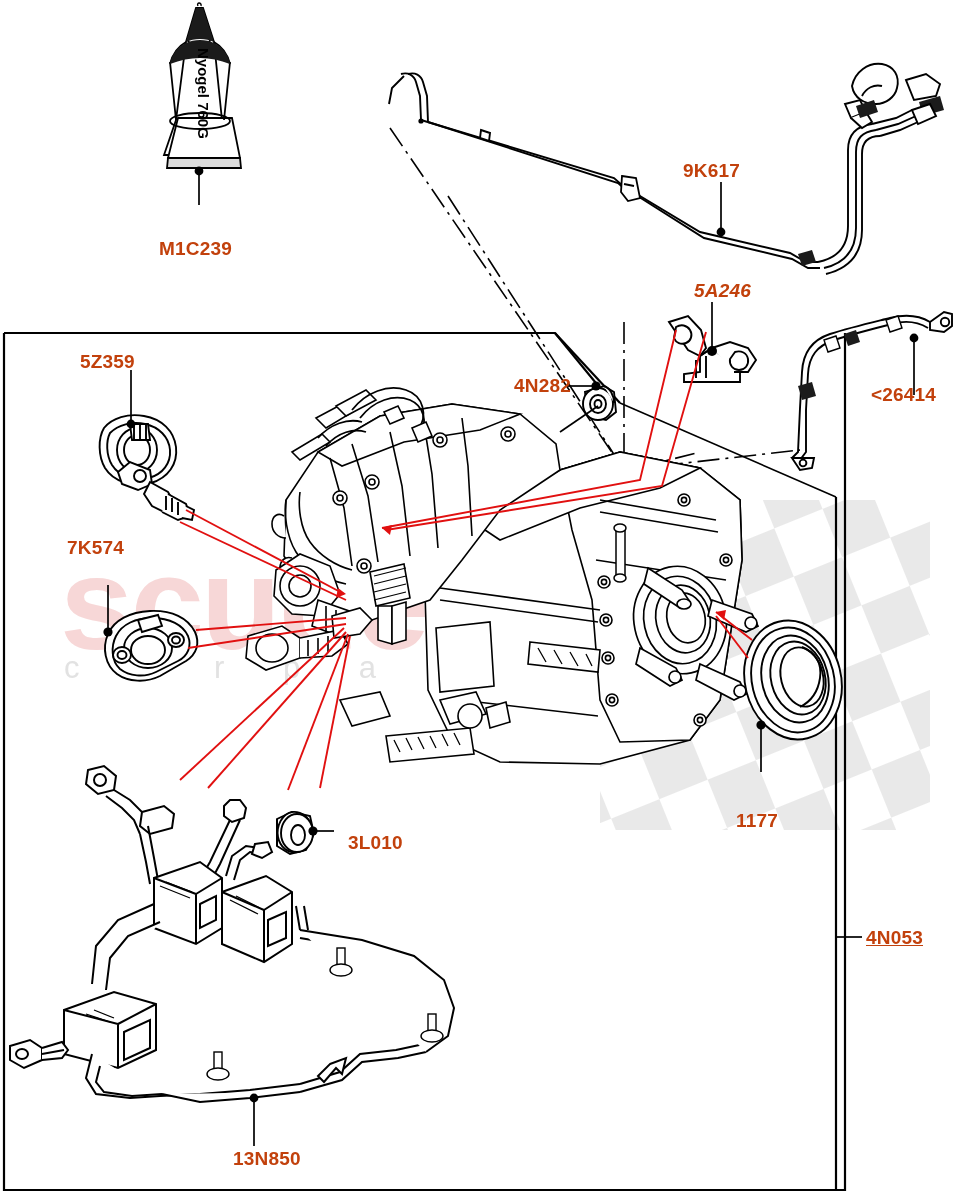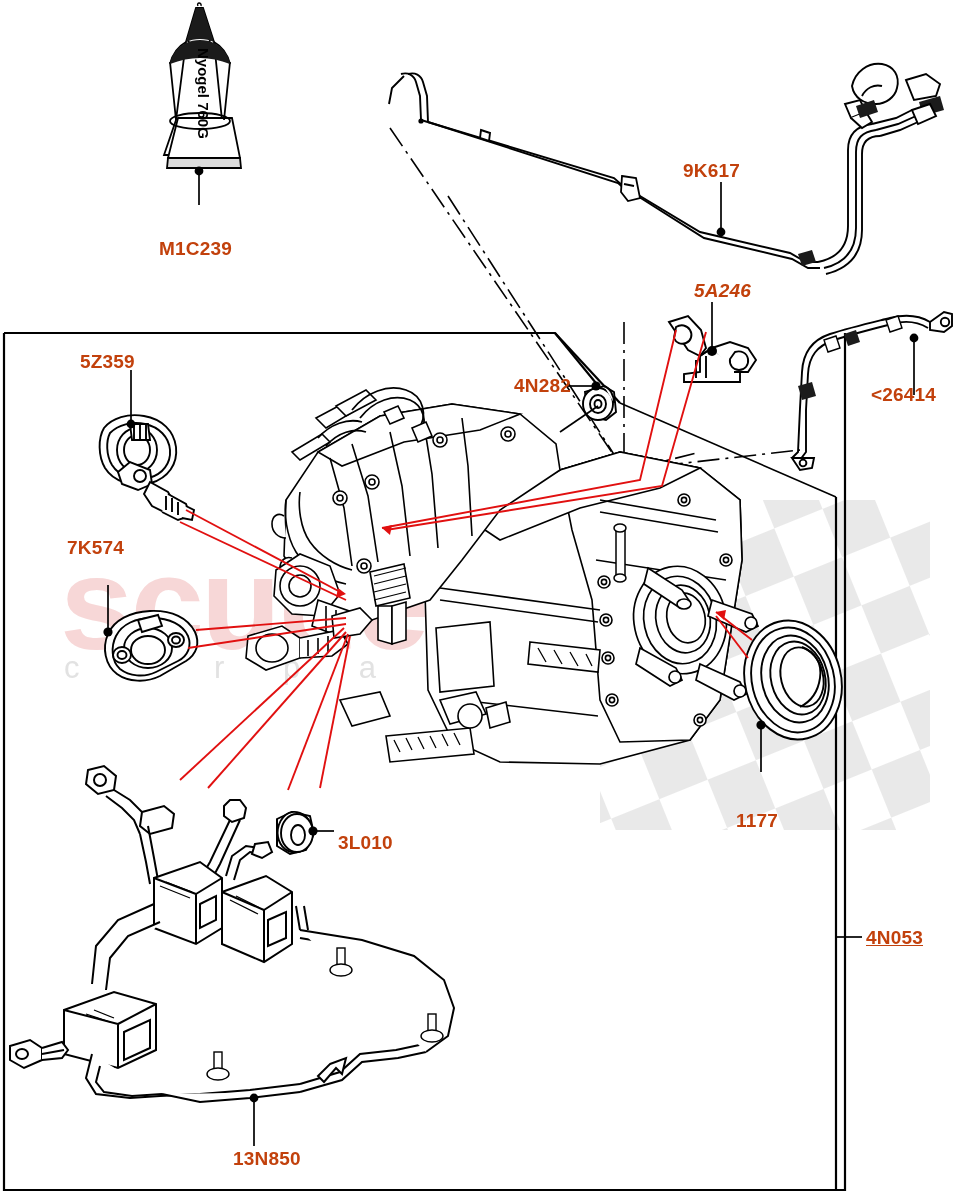--- a/index.html
+++ b/index.html
@@ -476,18 +476,18 @@
 
   <div class="tubetxt" style="left:212px;top:48px;">Nyogel 760G</div>
 
   <div class="lbl" style="left:159px;top:226px;margin-top:12px;">M1C239</div>
   <div class="lbl" style="left:683px;top:160px;">9K617</div>
   <div class="lbl" style="left:694px;top:280px;font-style:italic;">5A246</div>
   <div class="lbl" style="left:871px;top:384px;">&lt;26414</div>
   <div class="lbl" style="left:80px;top:351px;">5Z359</div>
   <div class="lbl" style="left:514px;top:375px;">4N282</div>
   <div class="lbl" style="left:67px;top:537px;">7K574</div>
-  <div class="lbl" style="left:338px;top:832px;">3L010</div>
+  <div class="lbl" style="left:348px;top:832px;">3L010</div>
   <div class="lbl" style="left:736px;top:790px;margin-top:20px;">1177</div>
   <div class="lbl" style="left:866px;top:927px;text-decoration:underline;">4N053</div>
   <div class="lbl" style="left:221px;top:1148px;margin-left:12px;">13N850</div>
 
 </div>
 
 </body></html>

